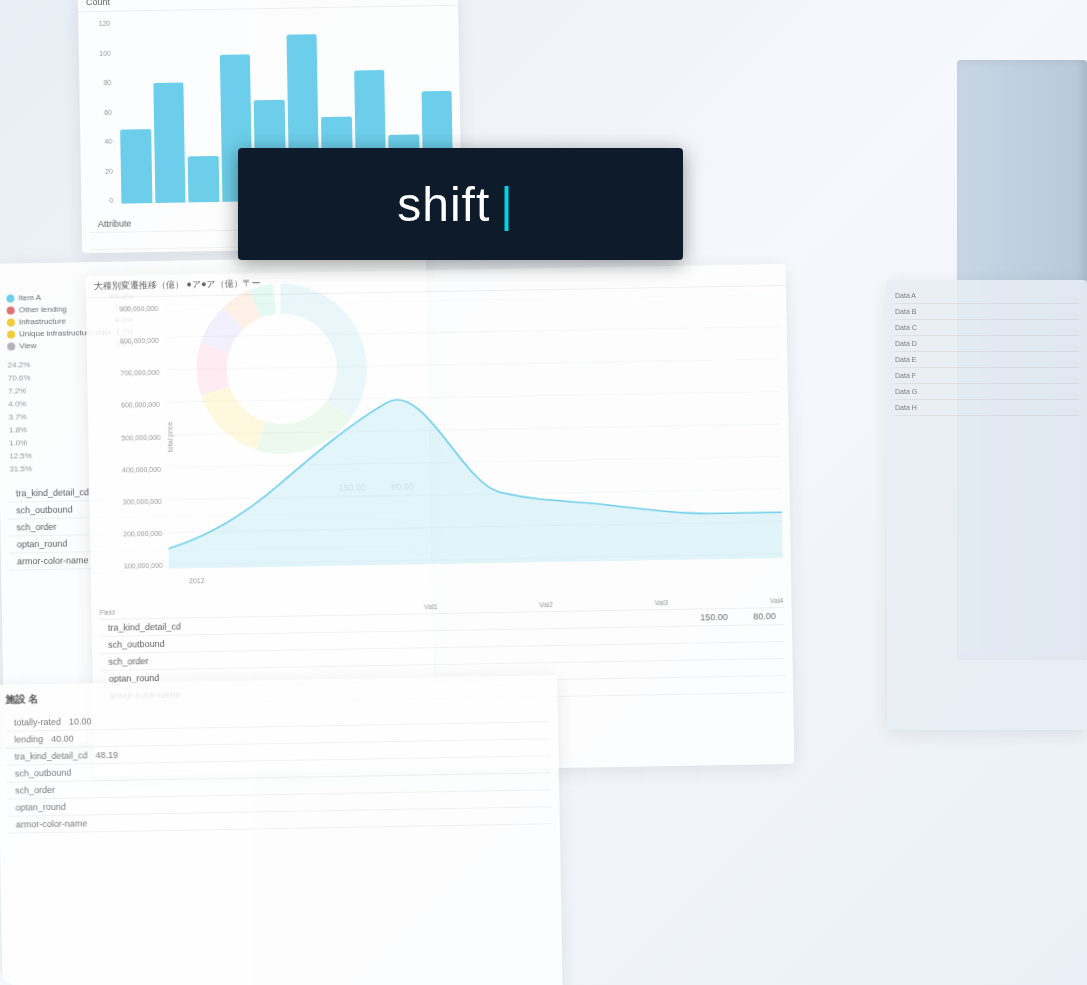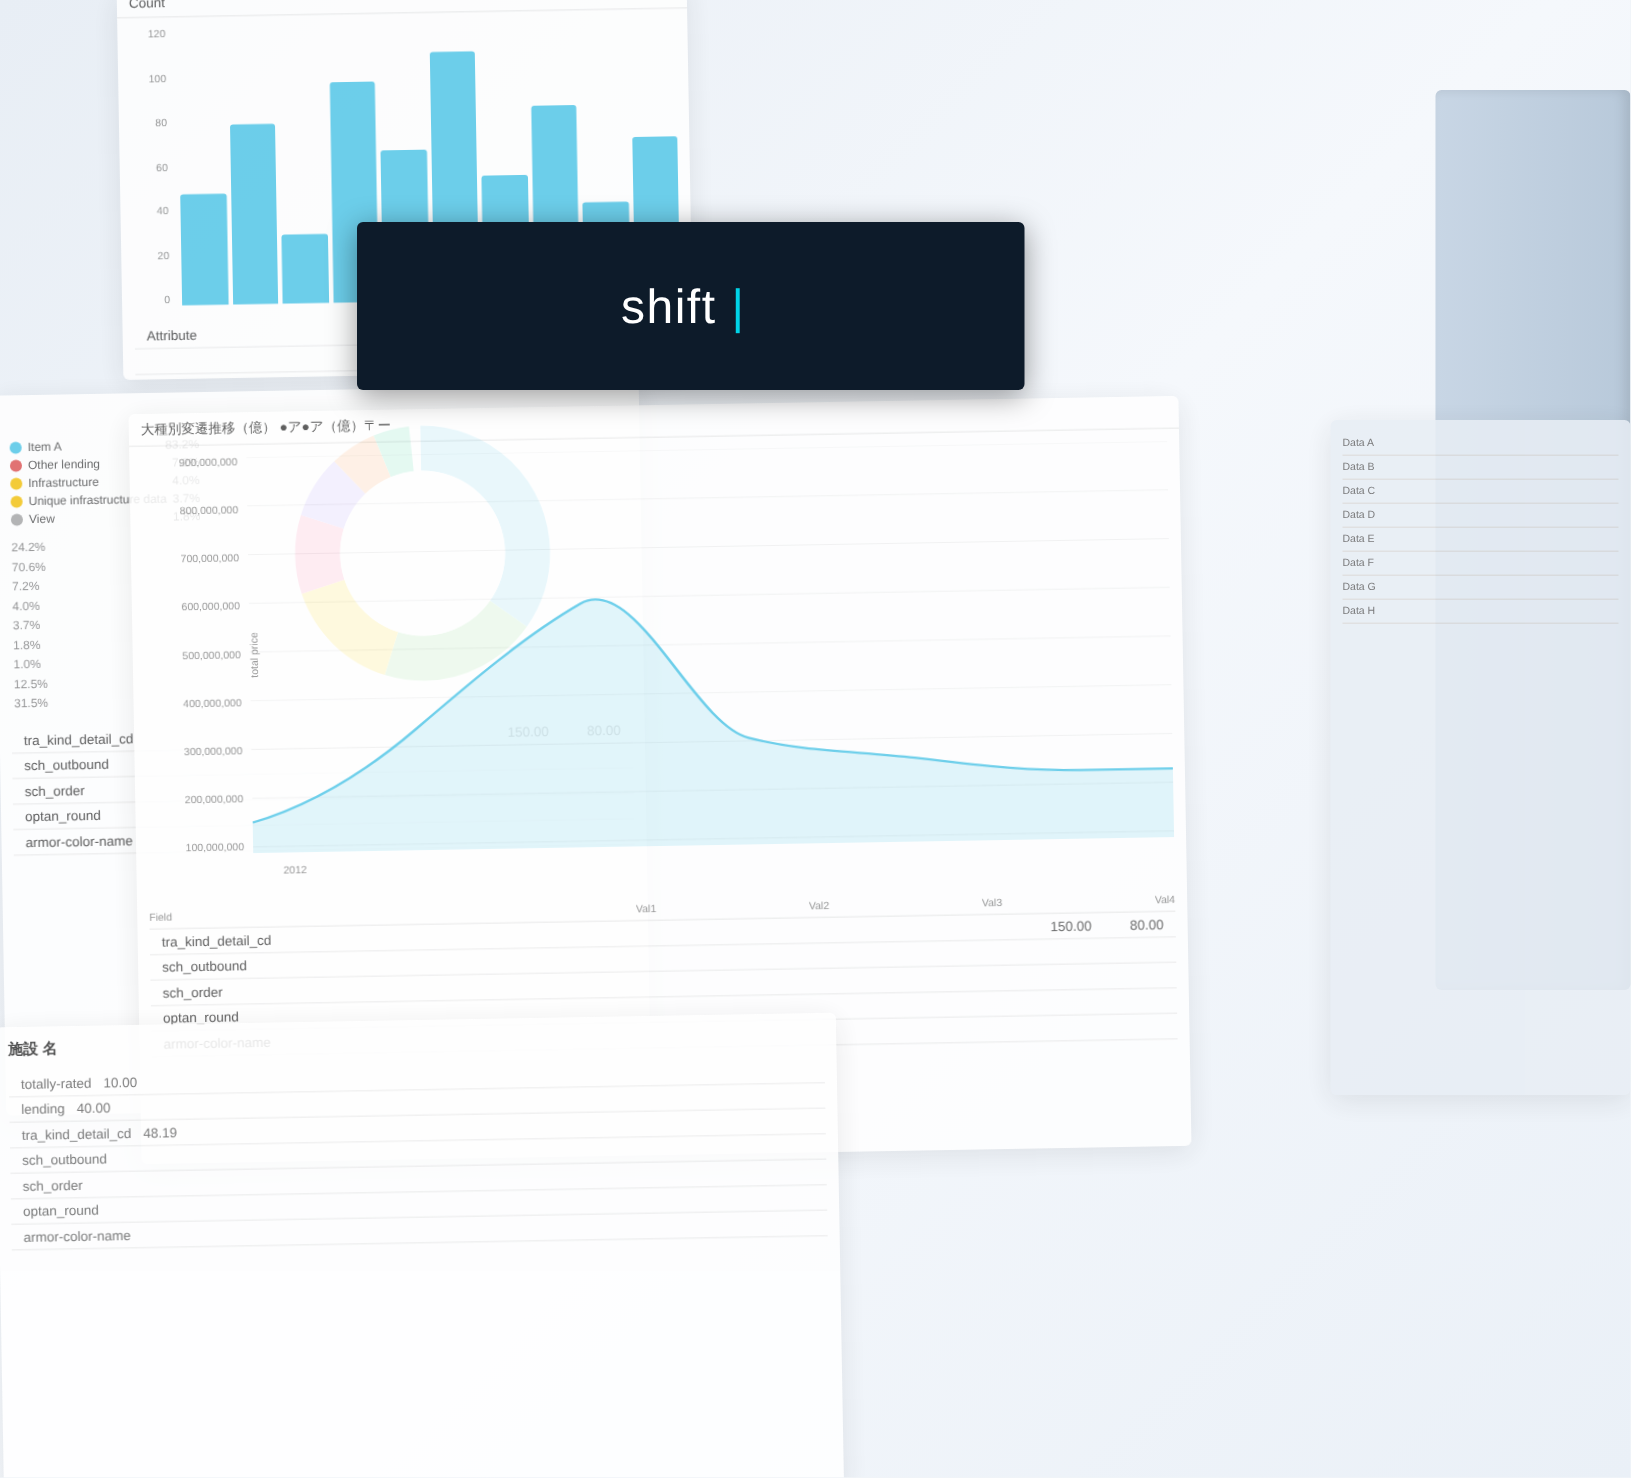--- a/index.html
+++ b/index.html
@@ -17,20 +17,21 @@
       position: absolute;
       inset: 0;
       background: linear-gradient(135deg, #e8eef5 0%, #f5f8fc 50%, #eaf0f7 100%);
     }
 
     
     .collage {
       position: absolute;
       inset: 0;
       overflow: hidden;
+      border-radius: 17px;
     }
 
     
     .panel-top-left {
       position: absolute;
       top: -10px;
       left: 80px;
       width: 380px;
       height: 260px;
       background: white;
@@ -101,21 +102,21 @@
       background: #0d1b2a;
       border-radius: 4px;
       display: flex;
       align-items: center;
       justify-content: center;
       z-index: 50;
       box-shadow: 0 4px 20px rgba(0,0,0,0.4);
     }
 
     .logo-text {
-      font-size: 32px;
+      font-size: 48px;
       font-weight: 700;
       color: white;
       letter-spacing: 1px;
       display: flex;
       align-items: center;
       gap: 0;
       justify-content: flex-end;
     }
 
     .logo-shift {

